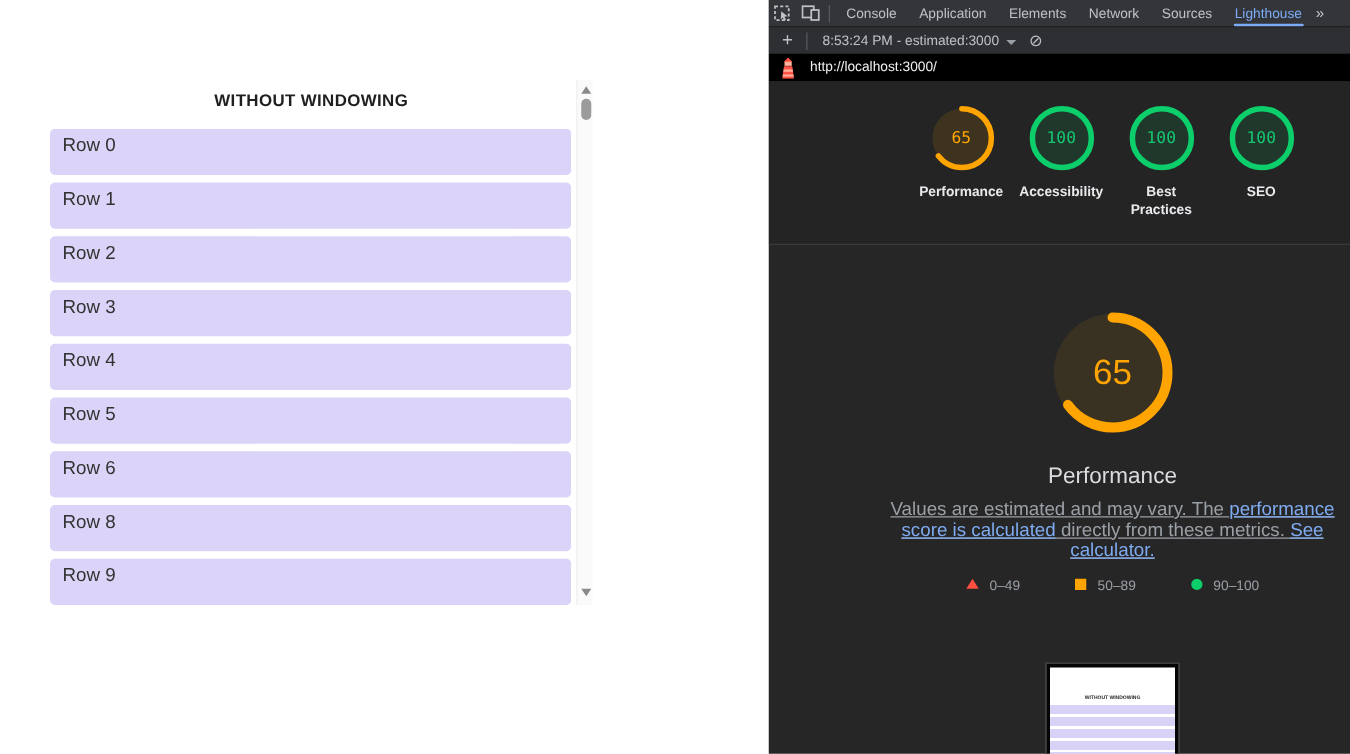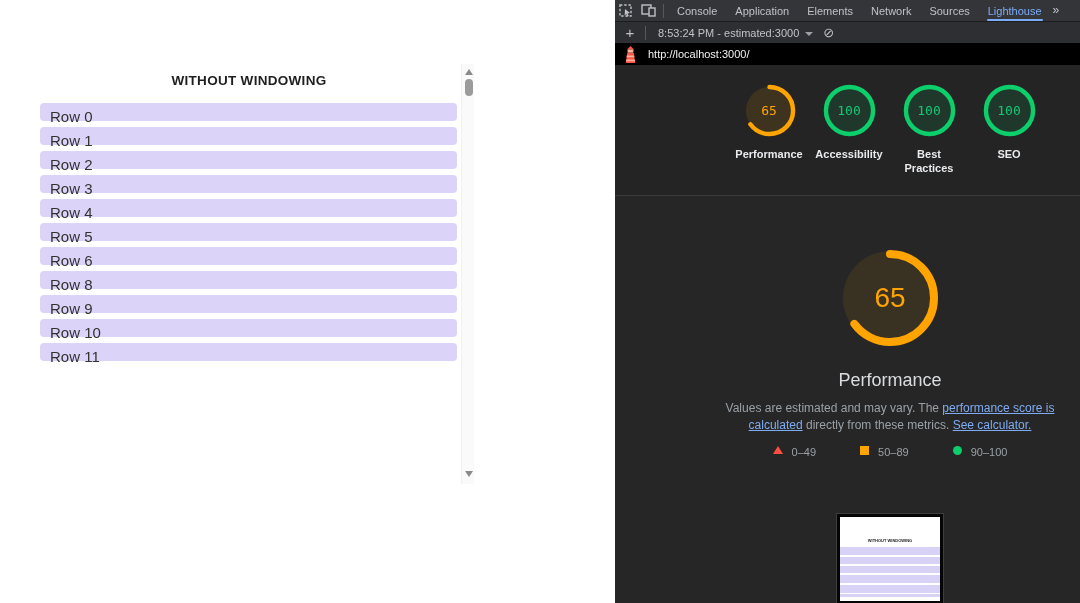--- a/index.html
+++ b/index.html
@@ -4,21 +4,21 @@
 <style>
   * { margin:0; padding:0; box-sizing:border-box; }
   html,body { width:1080px; height:603px; overflow:hidden; background:#fff;
               font-family:"Liberation Sans", sans-serif; }
 
   
   .page { position:absolute; left:0; top:0; width:615px; height:603px; background:#ffffff; }
   .page-title { position:absolute; top:73px; left:40px; width:418px; text-align:center;
                 font-size:13.5px; font-weight:bold; color:#1f1f1f; letter-spacing:.3px; }
   .row-list { position:absolute; top:103px; left:40px; width:417px; height:381px; overflow:hidden; }
-  .row { height:18px; margin-bottom:6px; background:#dbd4f8; border-radius:4px;
+  .row { height:37px; margin-bottom:6px; background:#dbd4f8; border-radius:4px;
          line-height:27px; padding-left:10px; font-size:15px; color:#323232; }
   .scrollbar { position:absolute; left:461px; top:64px; width:13px; height:420px;
                background:#fafafa; border-left:1px solid #f0f0f0; }
   .sb-up { position:absolute; top:5px; left:2.5px; width:0; height:0;
            border-left:4px solid transparent; border-right:4px solid transparent;
            border-bottom:6px solid #8a8a8a; }
   .sb-thumb { position:absolute; top:15px; left:2.5px; width:8px; height:17px;
               background:#9b9b9b; border-radius:4px; }
   .sb-down { position:absolute; bottom:7px; left:2.5px; width:0; height:0;
              border-left:4px solid transparent; border-right:4px solid transparent;
@@ -58,21 +58,21 @@
   .sgauge-num.orange { color:#ffa400; }
   .sgauge-num.green { color:#15c771; }
   .gauge-label { margin-top:9px; font-size:11px; font-weight:600; color:#e8eaed;
                  text-align:center; line-height:14px; }
 
   .report { width:380px; margin-left:85px; text-align:center; color:#9aa0a6; }
   .big-gauge { position:relative; width:110px; height:110px; margin:47px auto 0; }
   .big-num { position:absolute; inset:0; display:flex; align-items:center; justify-content:center;
              font-size:28px; color:#ffa400; }
   .report-h { margin-top:17px; font-size:18px; font-weight:400; color:#dadce0; }
-  .note { margin-top:9px; font-size:12px; line-height:16.5px; color:#9aa0a6; padding:0 4px; }
+  .note { margin-top:9px; font-size:15px; line-height:16.5px; color:#9aa0a6; padding:0 4px;text-decoration:underline; }
   .note a { color:#7fabf2; text-decoration:underline; }
   .legend { margin-top:13px; display:flex; justify-content:center; align-items:center; gap:44px;
             font-size:11px; color:#9aa0a6; }
   .leg-item { display:flex; gap:9px; }
   .leg-tri { width:0; height:0; border-left:5px solid transparent; border-right:5px solid transparent;
              border-bottom:8px solid #ff4e42; }
   .leg-sq { width:9px; height:9px; background:#ffa400; }
   .leg-dot { width:9px; height:9px; border-radius:50%; background:#0cce6b; }
 
   .thumb { margin:56px auto 0; width:106px; height:90px; background:#ffffff;

